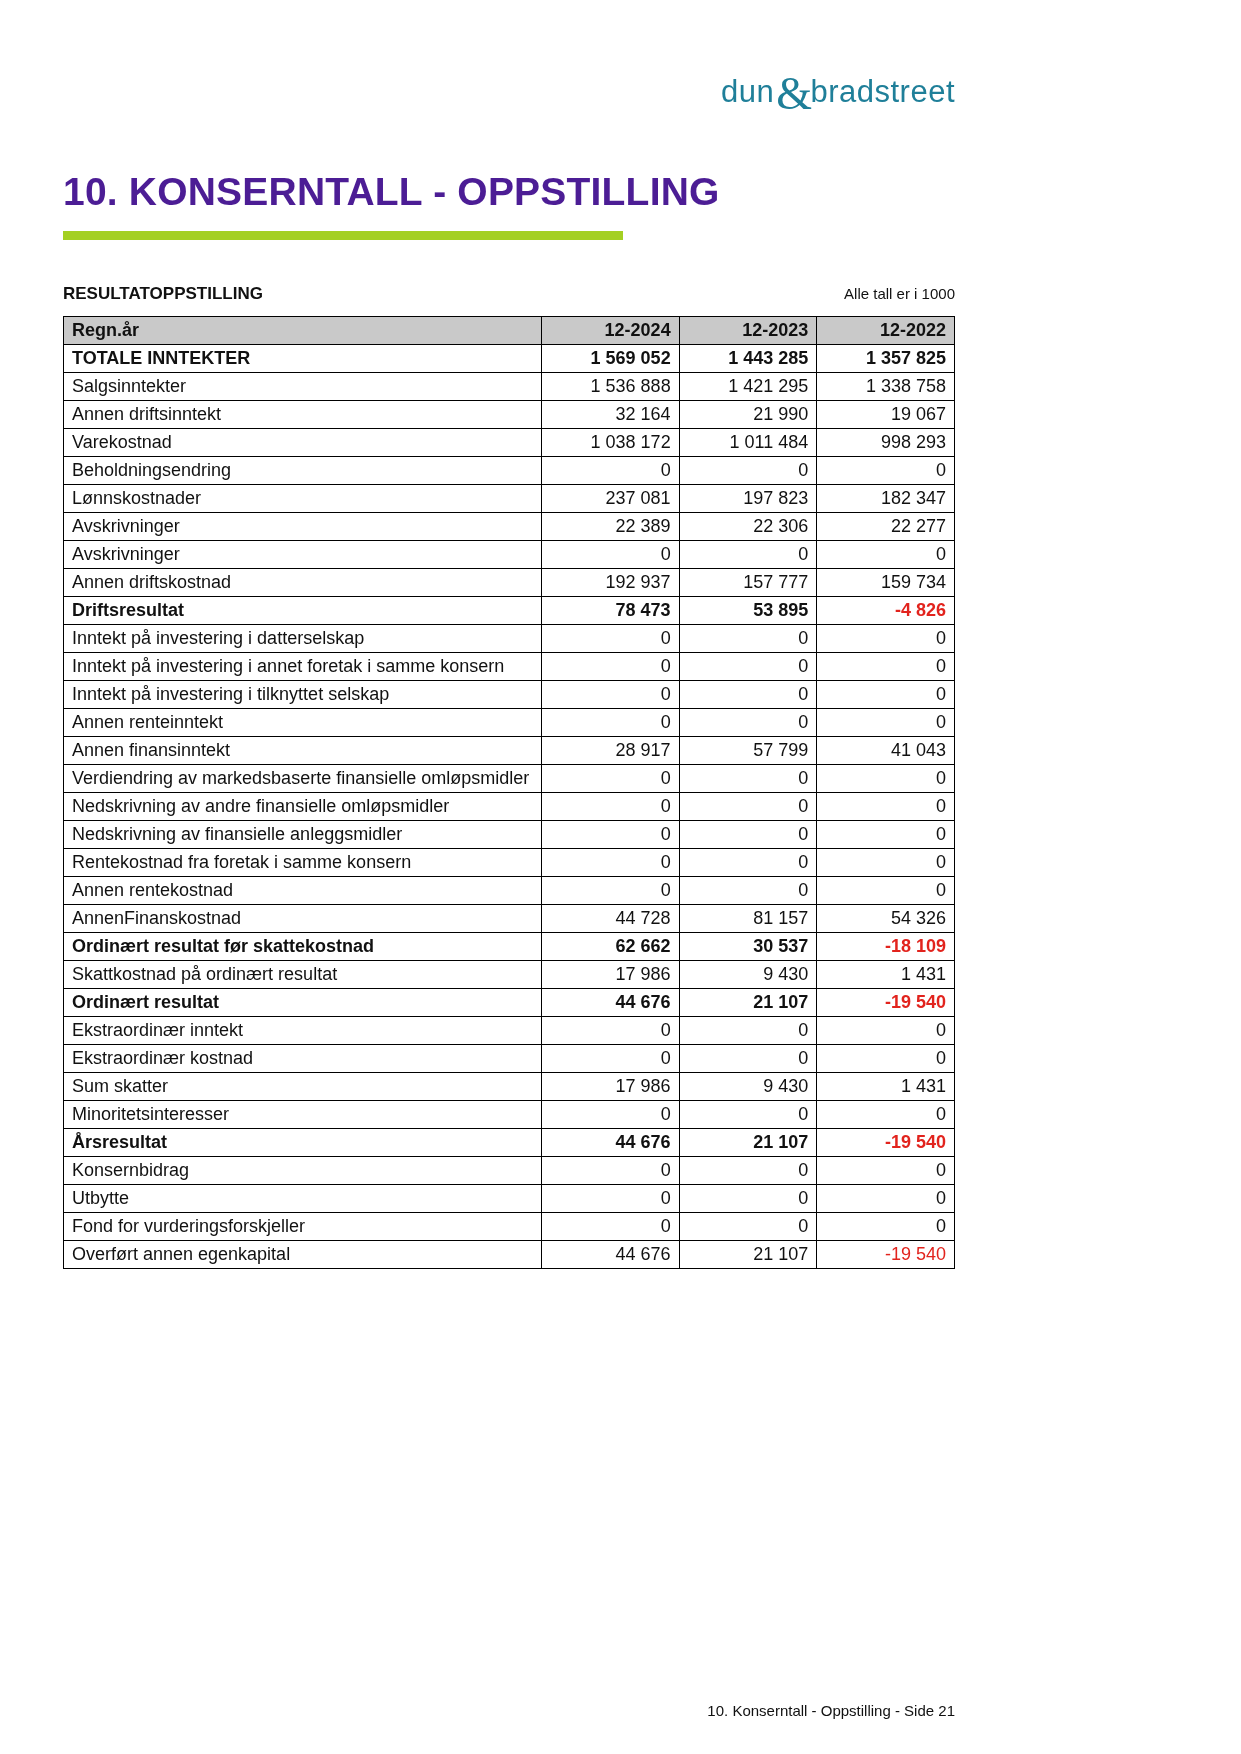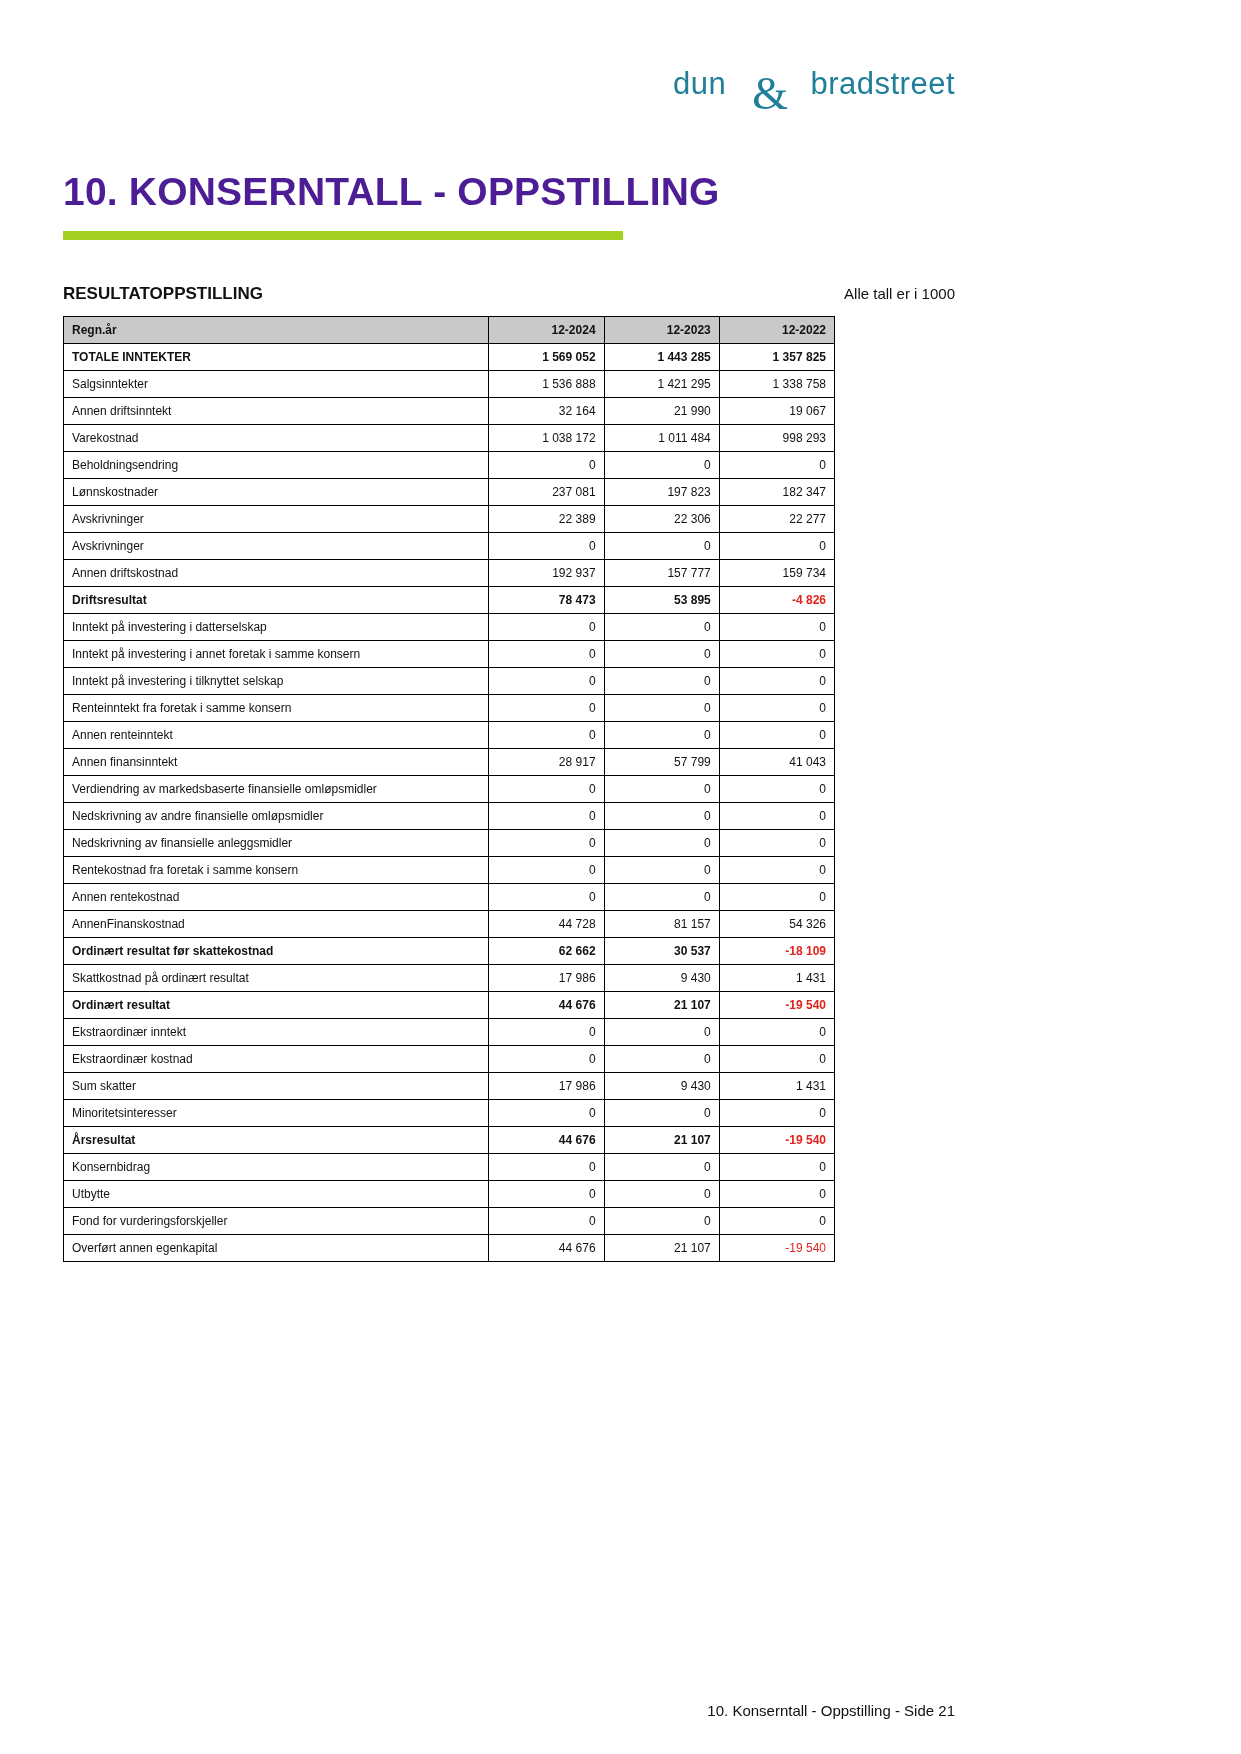--- a/index.html
+++ b/index.html
@@ -17,23 +17,22 @@
   .logo {
     position: absolute;
     top: 68px;
     right: 286px;
     color: var(--logo-color, #1f7f99);
     font-family: "Liberation Sans", sans-serif;
     font-size: 31px;
     font-weight: 400;
     letter-spacing: 0.5px;
     display: flex;
-    align-items: flex-start;
+    align-items: center;
     line-height: 1;
-    gap: 24px;
   }
   .logo .amp {
     font-size: 46px;
     font-weight: 400;
     margin: 0 -2px 0 2px;
     position: relative;
     top: 3px;
     font-family: "Liberation Serif", serif;
   }
   
@@ -64,23 +63,23 @@
     justify-content: space-between;
     align-items: baseline;
   }
   .section-heading { font-size: 17px; font-weight: 700; }
   .section-note { font-size: 15px; font-weight: 400; }
   
   table.results {
     position: absolute;
     left: 63px;
     top: 316px;
-    width: 772px;
+    width: 892px;
     border-collapse: collapse;
-    font-size: 12px;
+    font-size: 18px;
     color: #111111;
   }
   table.results th, table.results td {
     border: 1px solid #000000;
     padding: 3px 8px;
     height: 27px;
     text-align: left;
     font-weight: 400;
     white-space: nowrap;
   }
@@ -210,26 +209,20 @@
           <td class="num">0</td>
           <td class="num">0</td>
         </tr>
         <tr>
           <td>Inntekt på investering i tilknyttet selskap</td>
           <td class="num">0</td>
           <td class="num">0</td>
           <td class="num">0</td>
         </tr>
         <tr>
-          <td>Renteinntekt fra foretak i samme konsern</td>
-          <td class="num">0</td>
-          <td class="num">0</td>
-          <td class="num">0</td>
-        </tr>
-        <tr>
           <td>Annen renteinntekt</td>
           <td class="num">0</td>
           <td class="num">0</td>
           <td class="num">0</td>
         </tr>
         <tr>
           <td>Annen finansinntekt</td>
           <td class="num">28 917</td>
           <td class="num">57 799</td>
           <td class="num">41 043</td>

